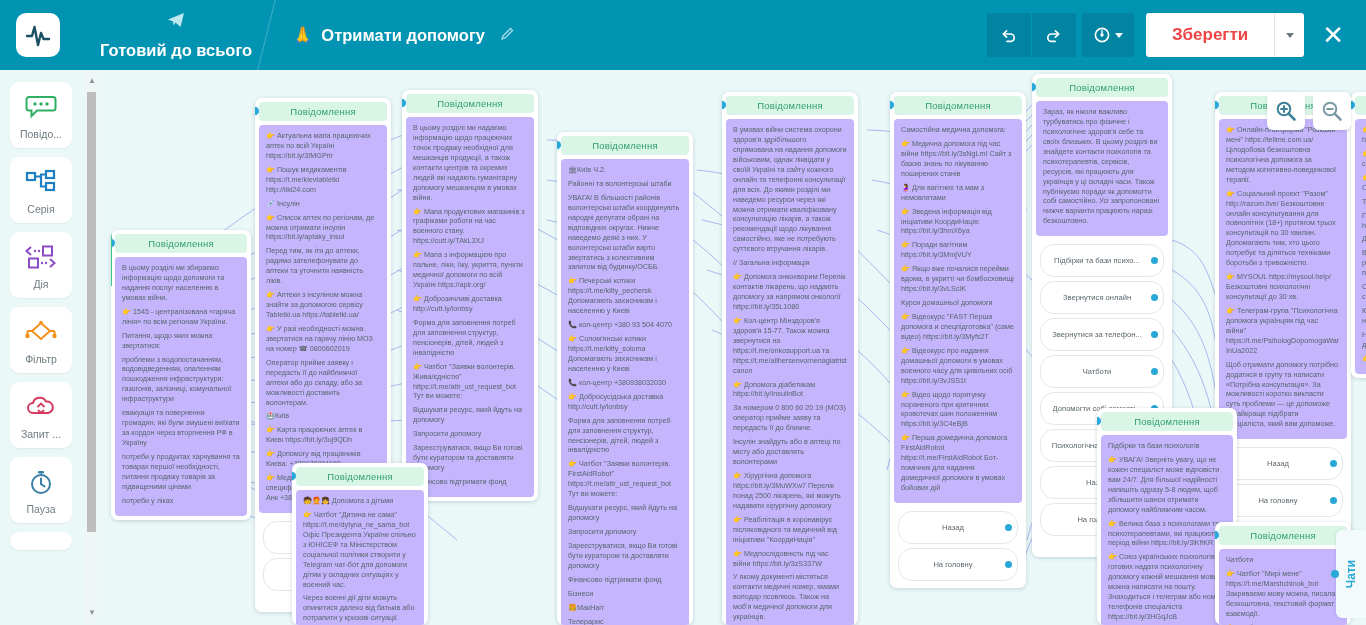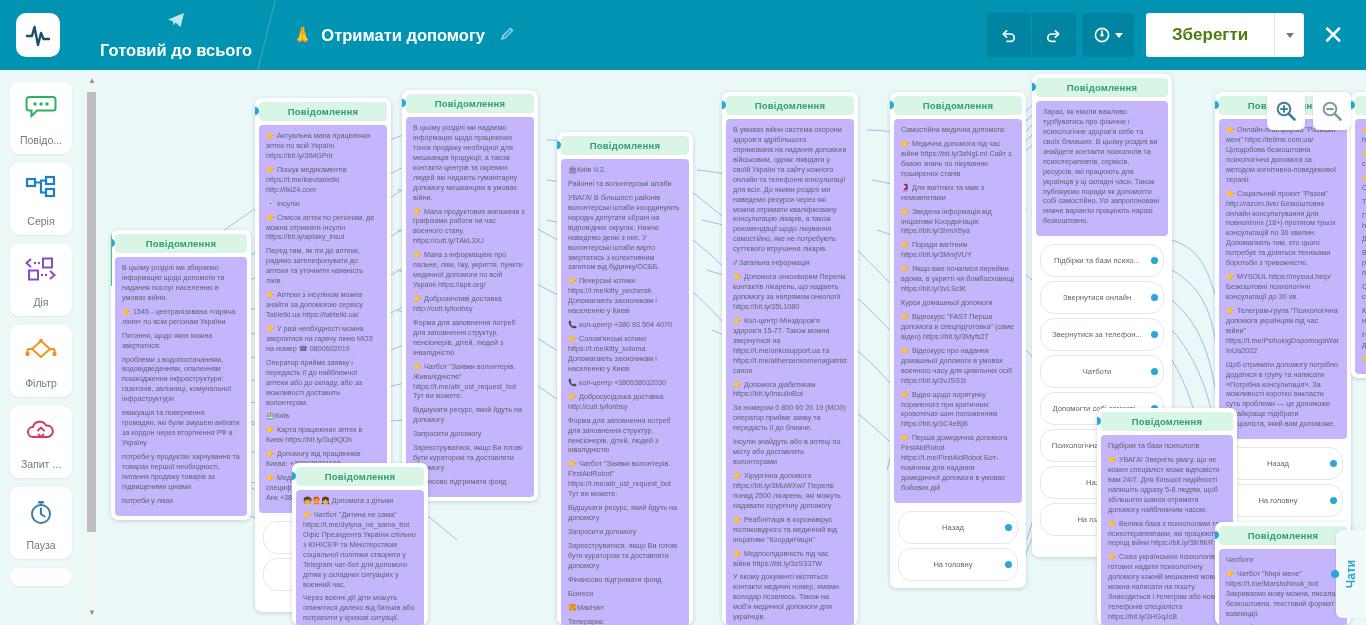--- a/index.html
+++ b/index.html
@@ -40,42 +40,42 @@
   .hdr-btns{display:flex;align-items:center;margin-right:14px;}
   .hbtn{
     width:44px;height:44px;background:#0084a2;display:flex;align-items:center;
     justify-content:center;color:#fff;font-size:17px;cursor:pointer;
   }
   .hbtn+.hbtn{margin-left:1px;}
   .hbtn.hist{width:52px;gap:4px;border-radius:3px;margin-left:6px;}
   .caret{border-left:4px solid transparent;border-right:4px solid transparent;border-top:5px solid #fff;}
   .caret.dark{border-top-color:#6b7b80;}
   .save{
-    margin-left:12px;height:44px;background:#fff;color:#4d7c0f;font-weight:bold;
+    margin-left:12px;height:44px;background:#fff;color:#ef4444;font-weight:bold;
     font-size:17px;display:flex;align-items:center;padding:0 26px;border-radius:3px 0 0 3px;
     cursor:pointer;
   }
   .save-split{
     height:44px;width:30px;background:#fff;border-left:1px solid #dfe7e9;border-radius:0 3px 3px 0;
     display:flex;align-items:center;justify-content:center;cursor:pointer;
   }
   .close-x{
     margin-left:18px;margin-right:8px;color:#fff;font-size:26px;font-weight:300;cursor:pointer;
     line-height:1;
   }
 
   
   .sidebar{
     position:absolute;left:0;top:70px;width:82px;height:555px;
     background:#eaf8f8;overflow:hidden;
   }
   .side-item{
     width:62px;margin:9px auto 4px auto;background:#fff;border-radius:9px;
     padding:10px 2px 8px 2px;display:flex;flex-direction:column;align-items:center;
-    gap:12px;cursor:pointer;box-shadow:0 1px 2px rgba(0,0,0,.06);
+    gap:6px;cursor:pointer;box-shadow:0 1px 2px rgba(0,0,0,.06);
   }
   .side-item:first-child{margin-top:12px;}
   .side-label{font-size:10.5px;color:#6f7c82;white-space:nowrap;}
   .side-ico{height:30px;display:flex;align-items:center;justify-content:center;}
 
   .sb-track{
     position:absolute;left:86px;top:72px;width:11px;height:551px;background:#f0f6f6;
   }
   .sb-thumb{
     position:absolute;left:87px;top:92px;width:9px;height:440px;background:#bdbdbd;border-radius:1px;
@@ -89,21 +89,21 @@
   }
   .edges{position:absolute;left:0;top:0;width:1269px;height:555px;pointer-events:none;}
 
   
   .card{
     position:absolute;background:#fff;border-radius:7px;
     box-shadow:0 1px 4px rgba(0,40,60,.18);
     padding:4px;
   }
   .card-hd{
-    background:#d9f5e6;color:#2f9e72;font-size:9.5px;font-weight:bold;
+    background:#d9f5e6;color:#2f9e72;font-size:9.5px;font-weight:normal;
     text-align:center;padding:4px 0 4px 0;border-radius:4px;letter-spacing:.2px;
   }
   .card-body{
     background:#c4b5fd;margin:4px 0 0 0;border-radius:4px;padding:6px 7px;
     font-size:7.2px;line-height:1.38;color:#5a666c;overflow:hidden;
     word-break:break-word;
   }
   .card-body p{margin:0 0 4px 0;}
   .btns{padding:4px 4px 3px 4px;}
   .cbtn{

